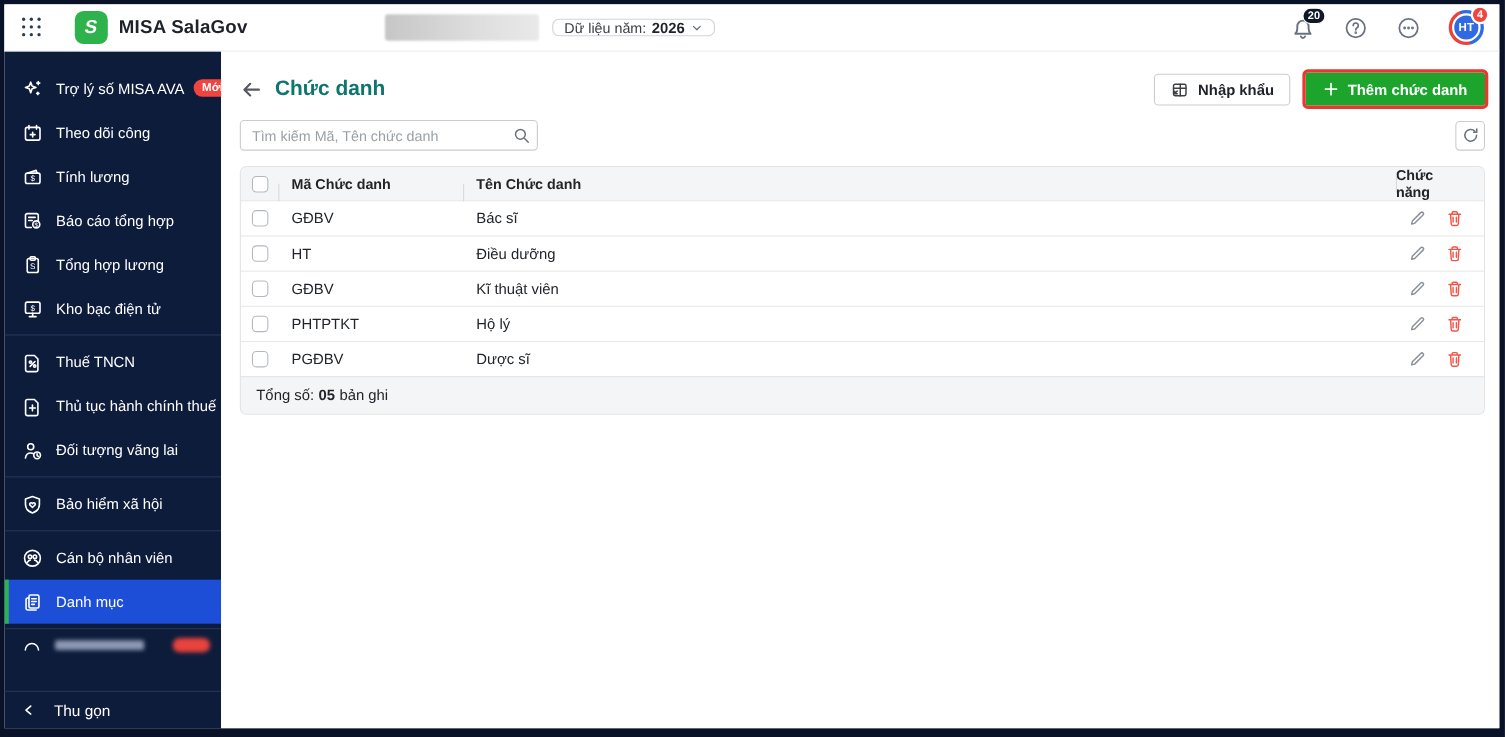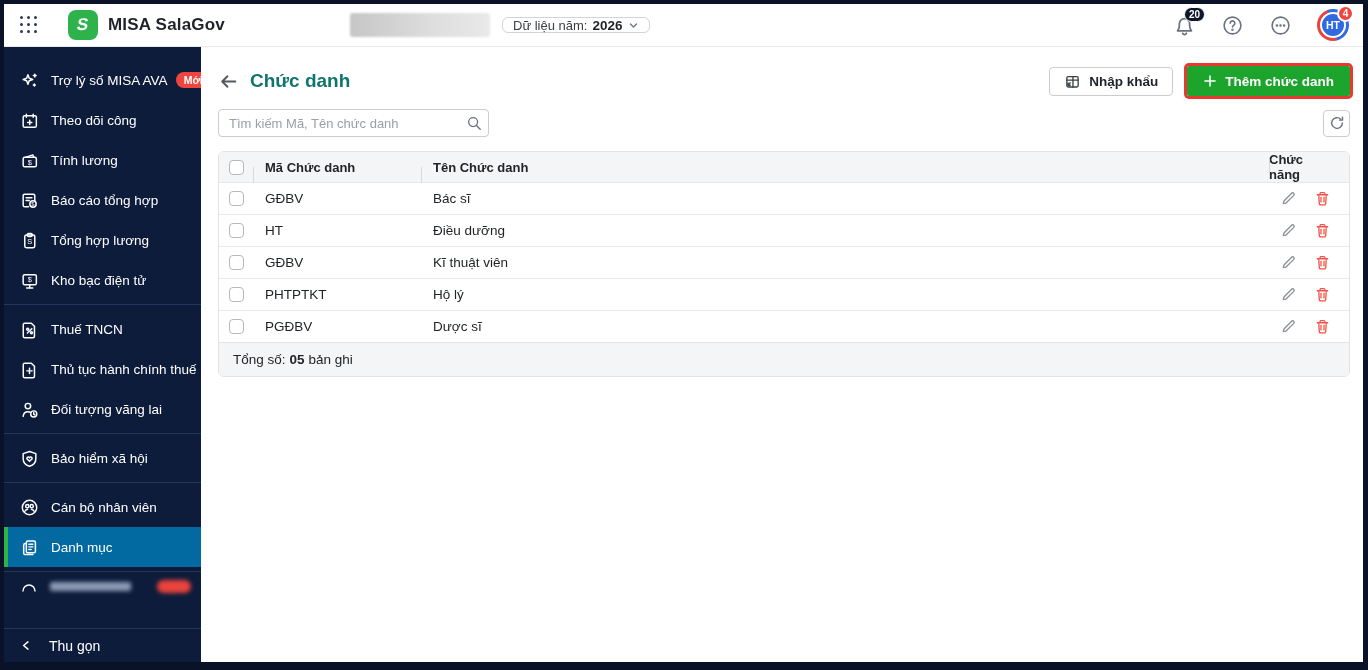--- a/index.html
+++ b/index.html
@@ -28,21 +28,21 @@
 
   
   .body { flex:1; display:flex; min-height:0; }
 
   
   .sidebar { width:197px; background:#0e1c3c; color:#fff; display:flex; flex-direction:column; flex:0 0 auto; }
   .nav { flex:1; overflow:hidden; padding-top:13px; }
   .nav-item { position:relative; height:40px; display:flex; align-items:center; padding:0 10px 0 16px; cursor:pointer; font-size:13.5px; font-weight:500; }
   .nav-item .nicon { width:19px; height:19px; flex:0 0 auto; display:flex; align-items:center; justify-content:center; color:#fff; }
   .nav-item .nlabel { margin-left:12px; white-space:nowrap; }
-  .nav-item.selected { background:#0369a1; }
+  .nav-item.selected { background:#1d4ed8; }
   .nav-item.selected::before { content:""; position:absolute; left:0; top:0; bottom:0; width:4px; background:#2db24c; }
   .nav-divider { height:1px; background:#26355a; margin:4px 0; }
   .new-badge { margin-left:8px; background:#f0443e; color:#fff; font-size:10.5px; font-weight:700; border-radius:10px; padding:2.5px 8px; line-height:1; }
   .clipped-item { position:relative; height:22px; overflow:hidden; padding:0 10px 0 16px; display:flex; align-items:flex-start; gap:12px; }
   .clipped-item .arc { margin-top:4px; }
   .clipped-blur { margin-top:6px; width:92px; height:9px; background:#8d99b4; border-radius:2px; filter:blur(2px); }
   .clipped-badge { margin-top:4px; margin-left:14px; width:38px; height:13px; background:#e8433c; border-radius:7px; filter:blur(2px); }
   .collapse-bar { flex:0 0 auto; height:34px; border-top:1px solid #26355a; display:flex; align-items:center; padding:0 16px; gap:16px; cursor:pointer; font-size:14px; font-weight:500; }
 
   

